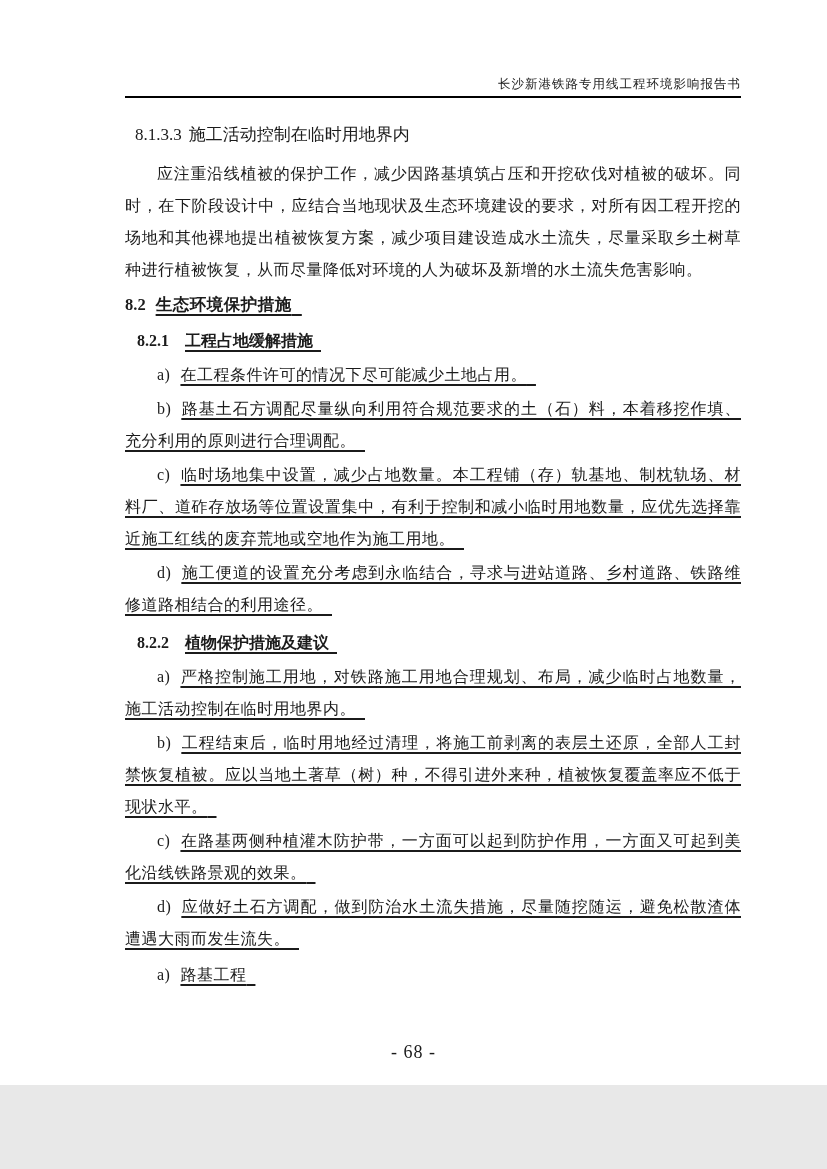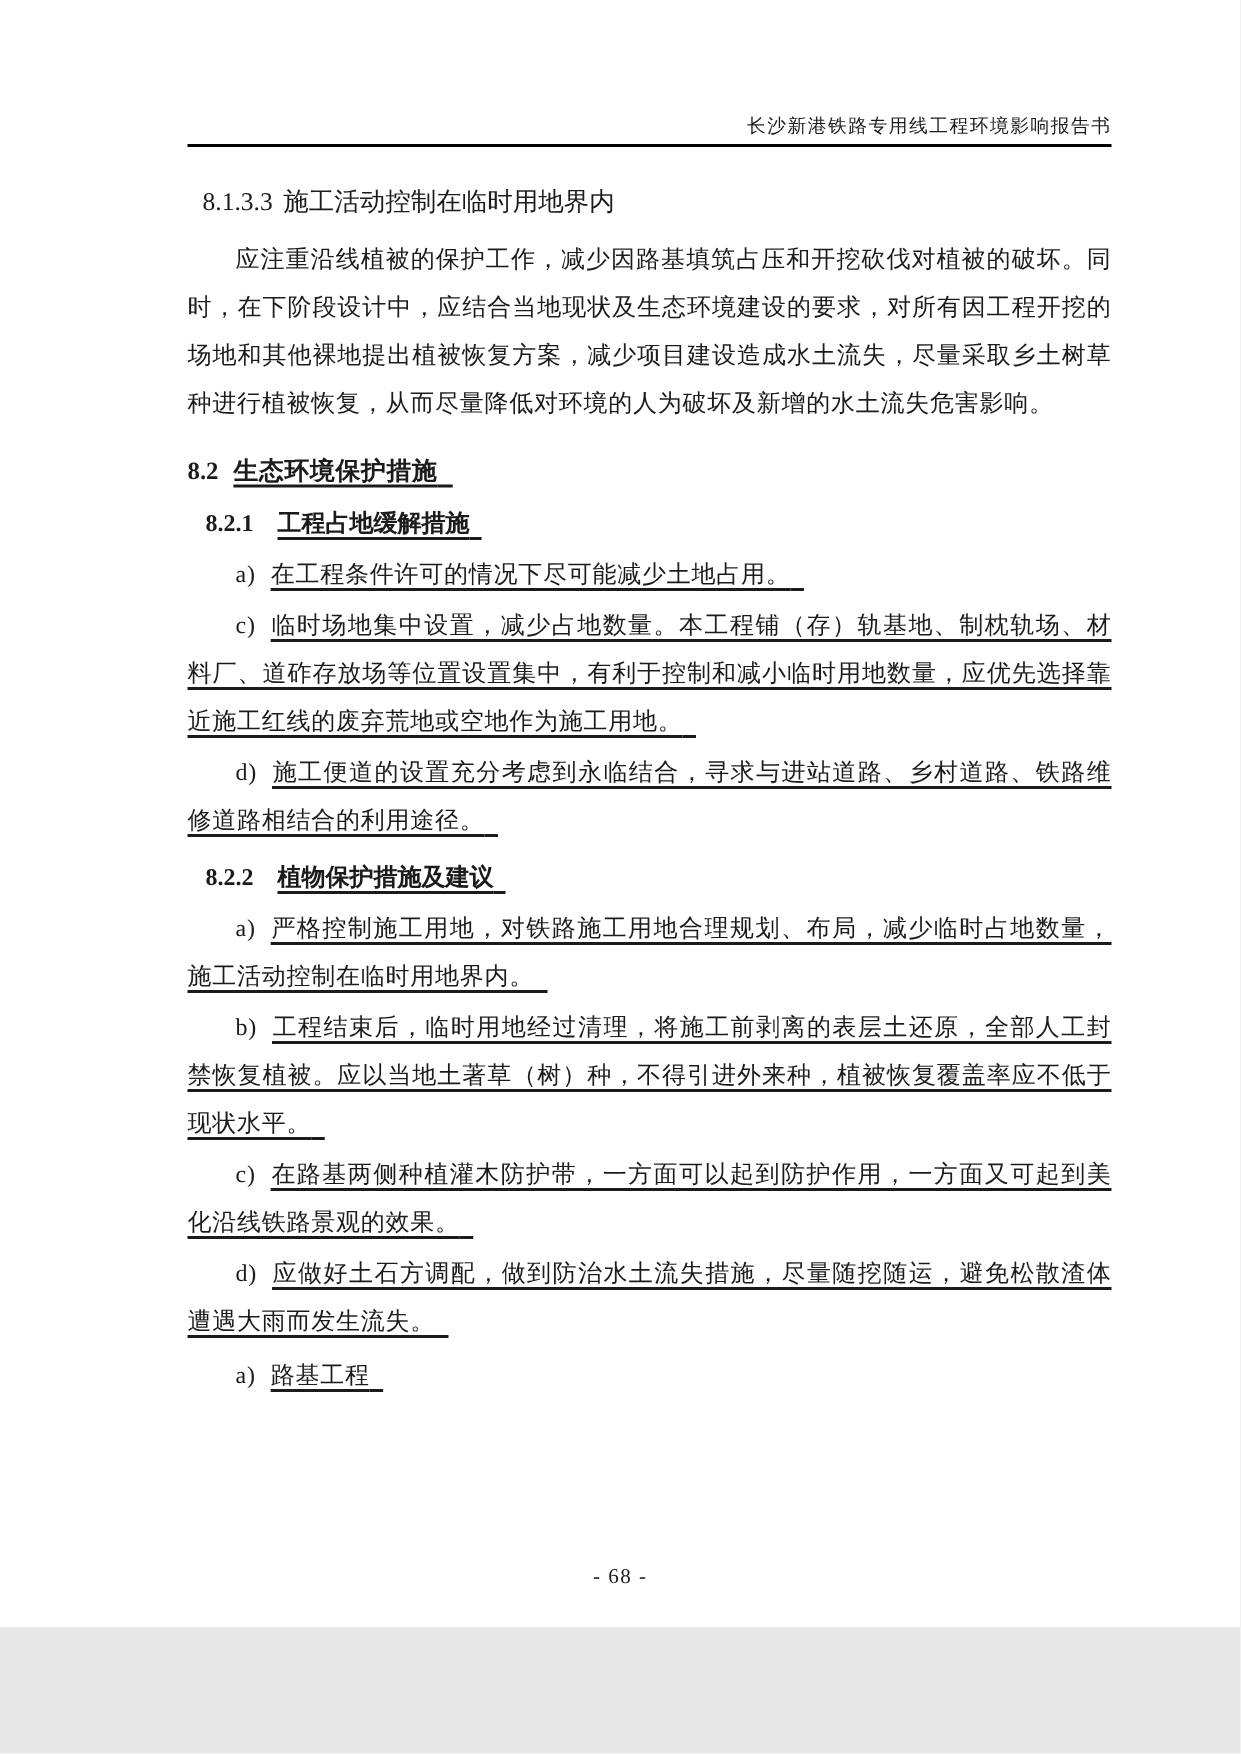--- a/index.html
+++ b/index.html
@@ -79,25 +79,25 @@
     text-decoration-thickness: 1.5px;
     text-underline-offset: 4px;
   }
   .u-ext::after { content: "\00a0\00a0"; }
   .doc-footer {
     position: absolute;
     left: 0;
     top: 1044px;
     width: 827px;
     text-align: center;
-    font-size: 14px;
+    font-size: 18px;
     line-height: 16px;
     letter-spacing: 1px;
   }
-  .mt-heading { margin-top: 14px; }
+  .mt-heading { margin-top: 4px; }
   .mt-item-first { margin-top: 4px; }
 </style>
 </head>
 <body>
 
 <div class="page">
   <div class="content">
 
     <div class="doc-header">
       <span>长沙新港铁路专用线工程环境影响报告书</span>
@@ -105,20 +105,21 @@
 
     <h3 class="h-main"><span class="hnum">8.1.3.3</span><span>施工活动控制在临时用地界内</span></h3>
 
     <p class="para">应注重沿线植被的保护工作，减少因路基填筑占压和开挖砍伐对植被的破坏。同时，在下阶段设计中，应结合当地现状及生态环境建设的要求，对所有因工程开挖的场地和其他裸地提出植被恢复方案，减少项目建设造成水土流失，尽量采取乡土树草种进行植被恢复，从而尽量降低对环境的人为破坏及新增的水土流失危害影响。</p>
 
     <h2 class="h-82 mt-heading"><span class="hnum">8.2</span><span class="htitle u u-ext">生态环境保护措施</span></h2>
 
     <h4 class="h-sub"><span class="hnum">8.2.1</span><span class="u u-ext">工程占地缓解措施</span></h4>
 
     <p class="item mt-item-first"><span class="marker">a)</span><span class="u u-ext">在工程条件许可的情况下尽可能减少土地占用。</span></p>
+    <p class="item"><span class="marker">b)</span><span class="u u-ext">路基土石方调配尽量纵向利用符合规范要求的土（石）料，本着移挖作填、充分利用的原则进行合理调配。</span></p>
     <p class="item"><span class="marker">c)</span><span class="u u-ext">临时场地集中设置，减少占地数量。本工程铺（存）轨基地、制枕轨场、材料厂、道砟存放场等位置设置集中，有利于控制和减小临时用地数量，应优先选择靠近施工红线的废弃荒地或空地作为施工用地。</span></p>
     <p class="item"><span class="marker">d)</span><span class="u u-ext">施工便道的设置充分考虑到永临结合，寻求与进站道路、乡村道路、铁路维修道路相结合的利用途径。</span></p>
 
     <h4 class="h-sub"><span class="hnum">8.2.2</span><span class="u u-ext">植物保护措施及建议</span></h4>
 
     <p class="item mt-item-first"><span class="marker">a)</span><span class="u u-ext">严格控制施工用地，对铁路施工用地合理规划、布局，减少临时占地数量，施工活动控制在临时用地界内。</span></p>
     <p class="item"><span class="marker">b)</span><span class="u u-ext">工程结束后，临时用地经过清理，将施工前剥离的表层土还原，全部人工封禁恢复植被。应以当地土著草（树）种，不得引进外来种，植被恢复覆盖率应不低于现状水平。</span></p>
     <p class="item"><span class="marker">c)</span><span class="u u-ext">在路基两侧种植灌木防护带，一方面可以起到防护作用，一方面又可起到美化沿线铁路景观的效果。</span></p>
     <p class="item"><span class="marker">d)</span><span class="u u-ext">应做好土石方调配，做到防治水土流失措施，尽量随挖随运，避免松散渣体遭遇大雨而发生流失。</span></p>
 

